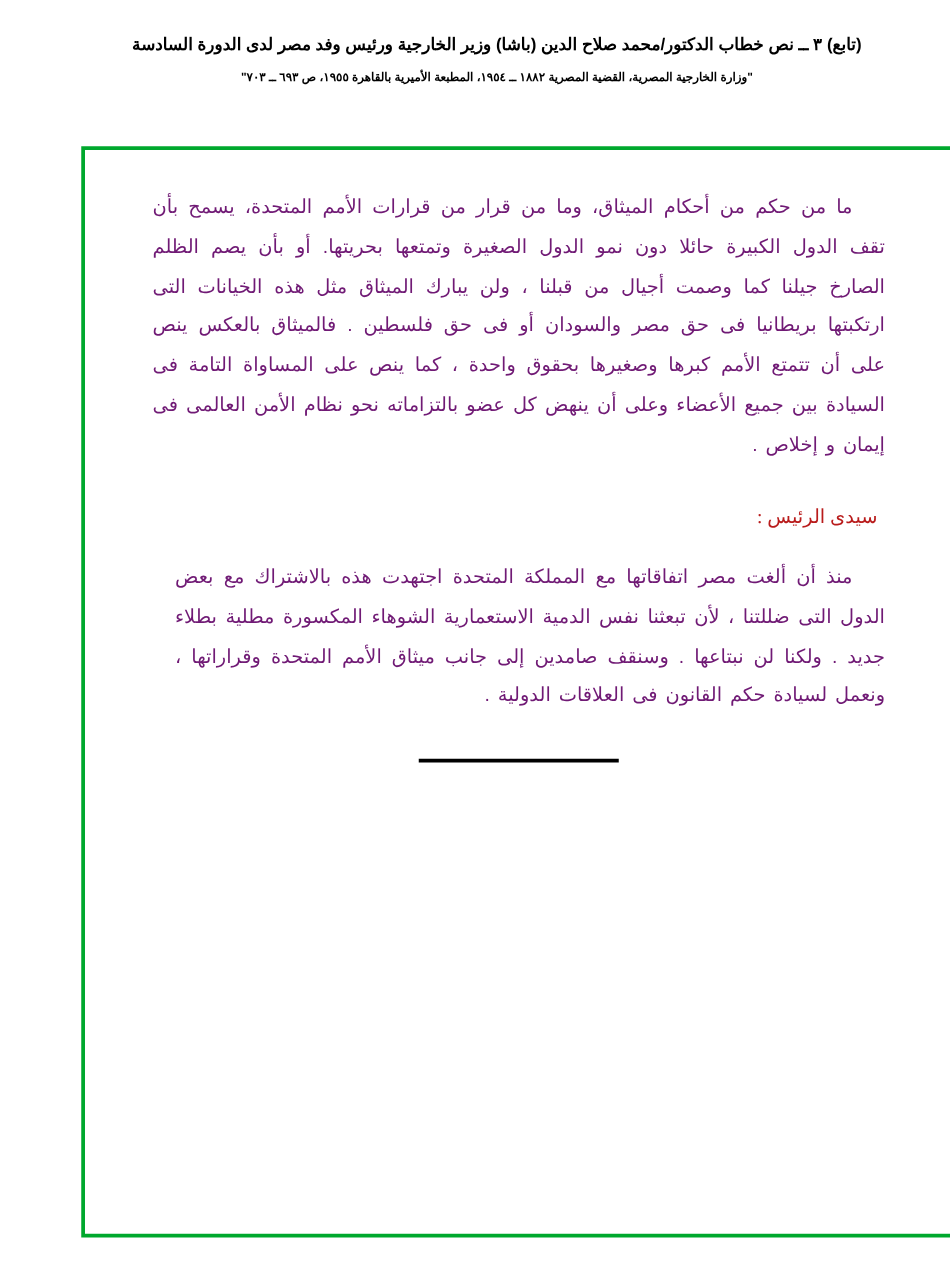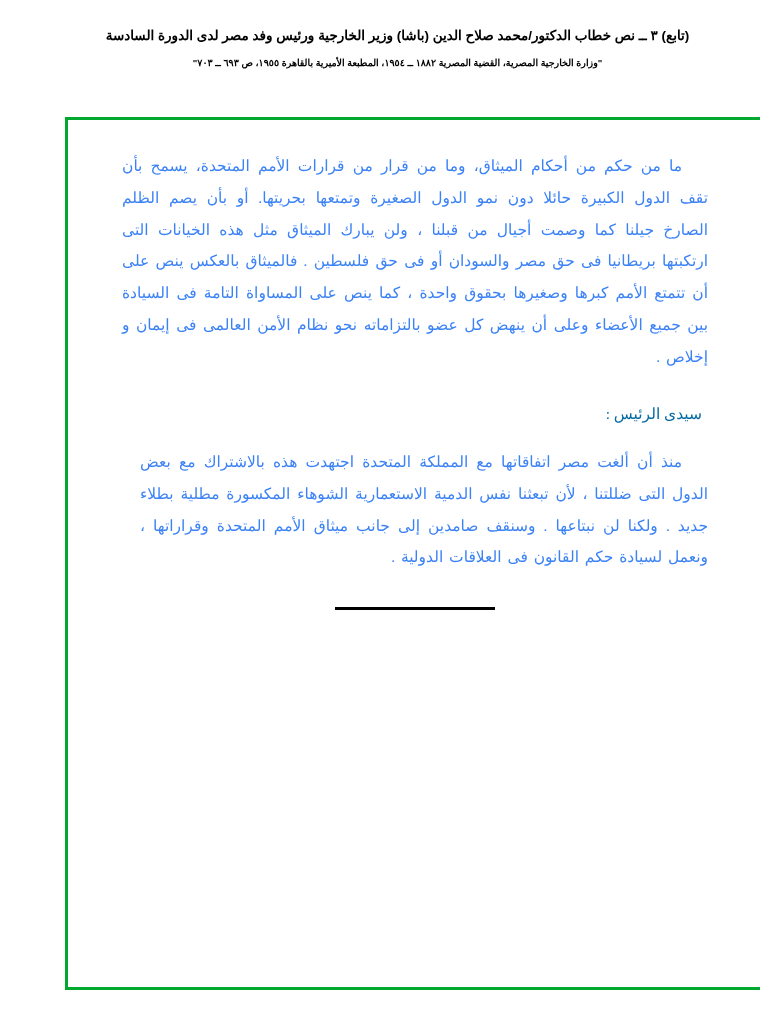--- a/index.html
+++ b/index.html
@@ -63,38 +63,38 @@
     background: #ffffff;
     box-sizing: border-box;
   }
 
   .frame-inner {
     padding: 30px 54px 0 54px;
     direction: rtl;
   }
 
   .para {
-    font-family: Liberation Serif, serif;
+    font-family: Liberation Sans, sans-serif;
     font-size: 15.5px;
     line-height: 2.05;
     text-align: justify;
     text-align-last: right;
-    color: #3b82f6;
+    color: #701a75;
     margin: 0 0 4px 0;
     word-spacing: 2px;
   }
   .para.indent {
     text-indent: 26px;
   }
 
   .salutation {
     font-family: "Liberation Serif", serif;
     font-size: 15.5px;
     line-height: 2.05;
-    color: #0369a1;
+    color: #b91c1c;
     margin: 26px 0 16px 0;
     padding-right: 6px;
   }
 
   .para-block-2 {
     margin-top: 4px;
     margin-left: 18px;
   }
 
   .rule-wrap {

